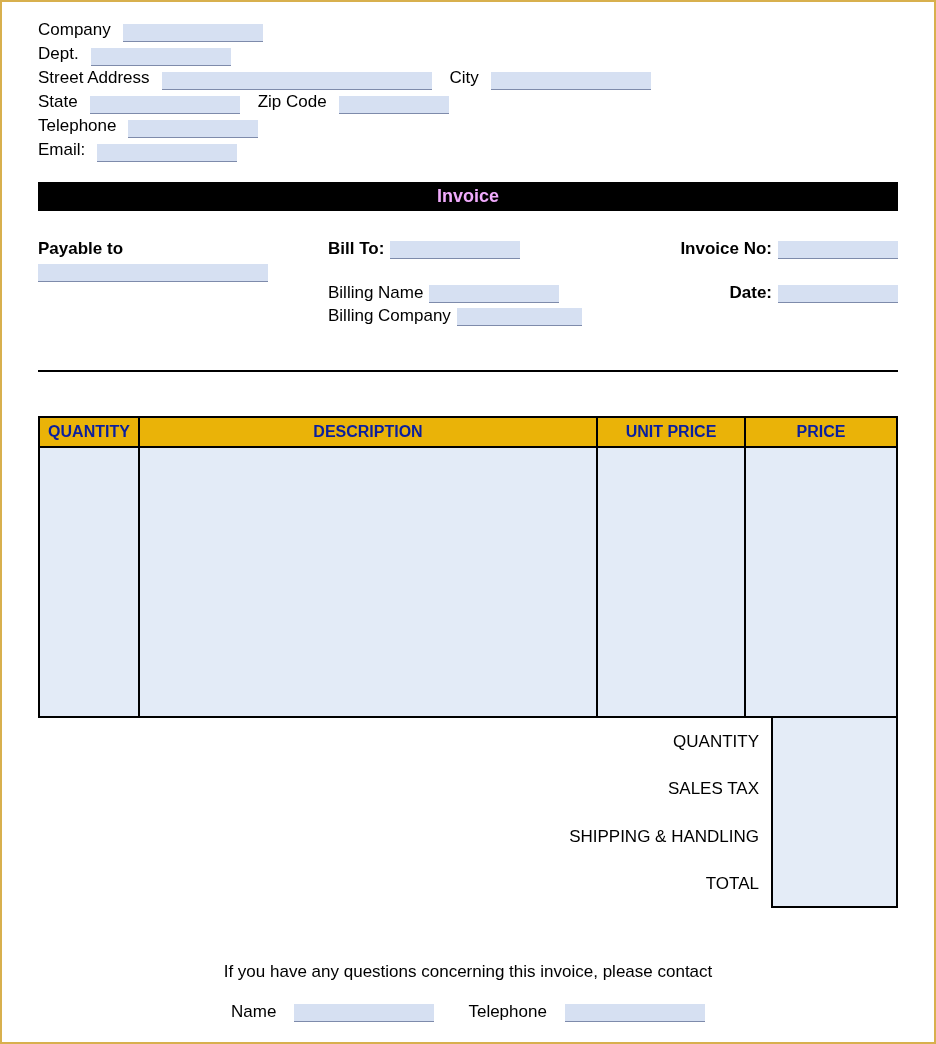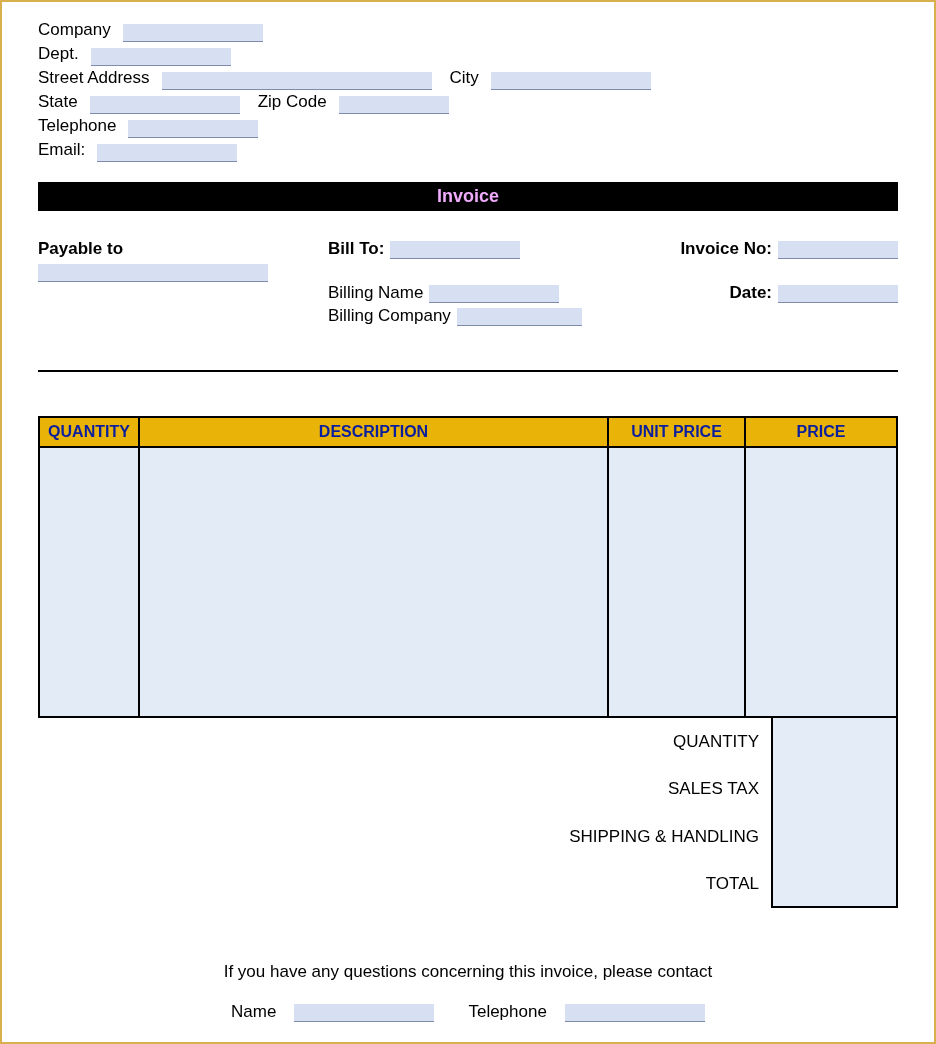--- a/index.html
+++ b/index.html
@@ -64,21 +64,21 @@
       background: #eab308;
     }
     .items-table td.body-cell {
       border: 2px solid #000;
       background: #e3ebf7;
       height: 270px;
       vertical-align: top;
     }
     .col-qty { width: 100px; }
     .col-desc { width: auto; }
-    .col-unit { width: 137px; }
+    .col-unit { width: 148px; }
     .col-price { width: 152px; }
     .totals {
       margin-top: 0;
       display: grid;
       grid-template-columns: 1fr 127px 127px;
     }
     .totals-labels {
       grid-column: 1 / 3;
       display: flex;
       flex-direction: column;

